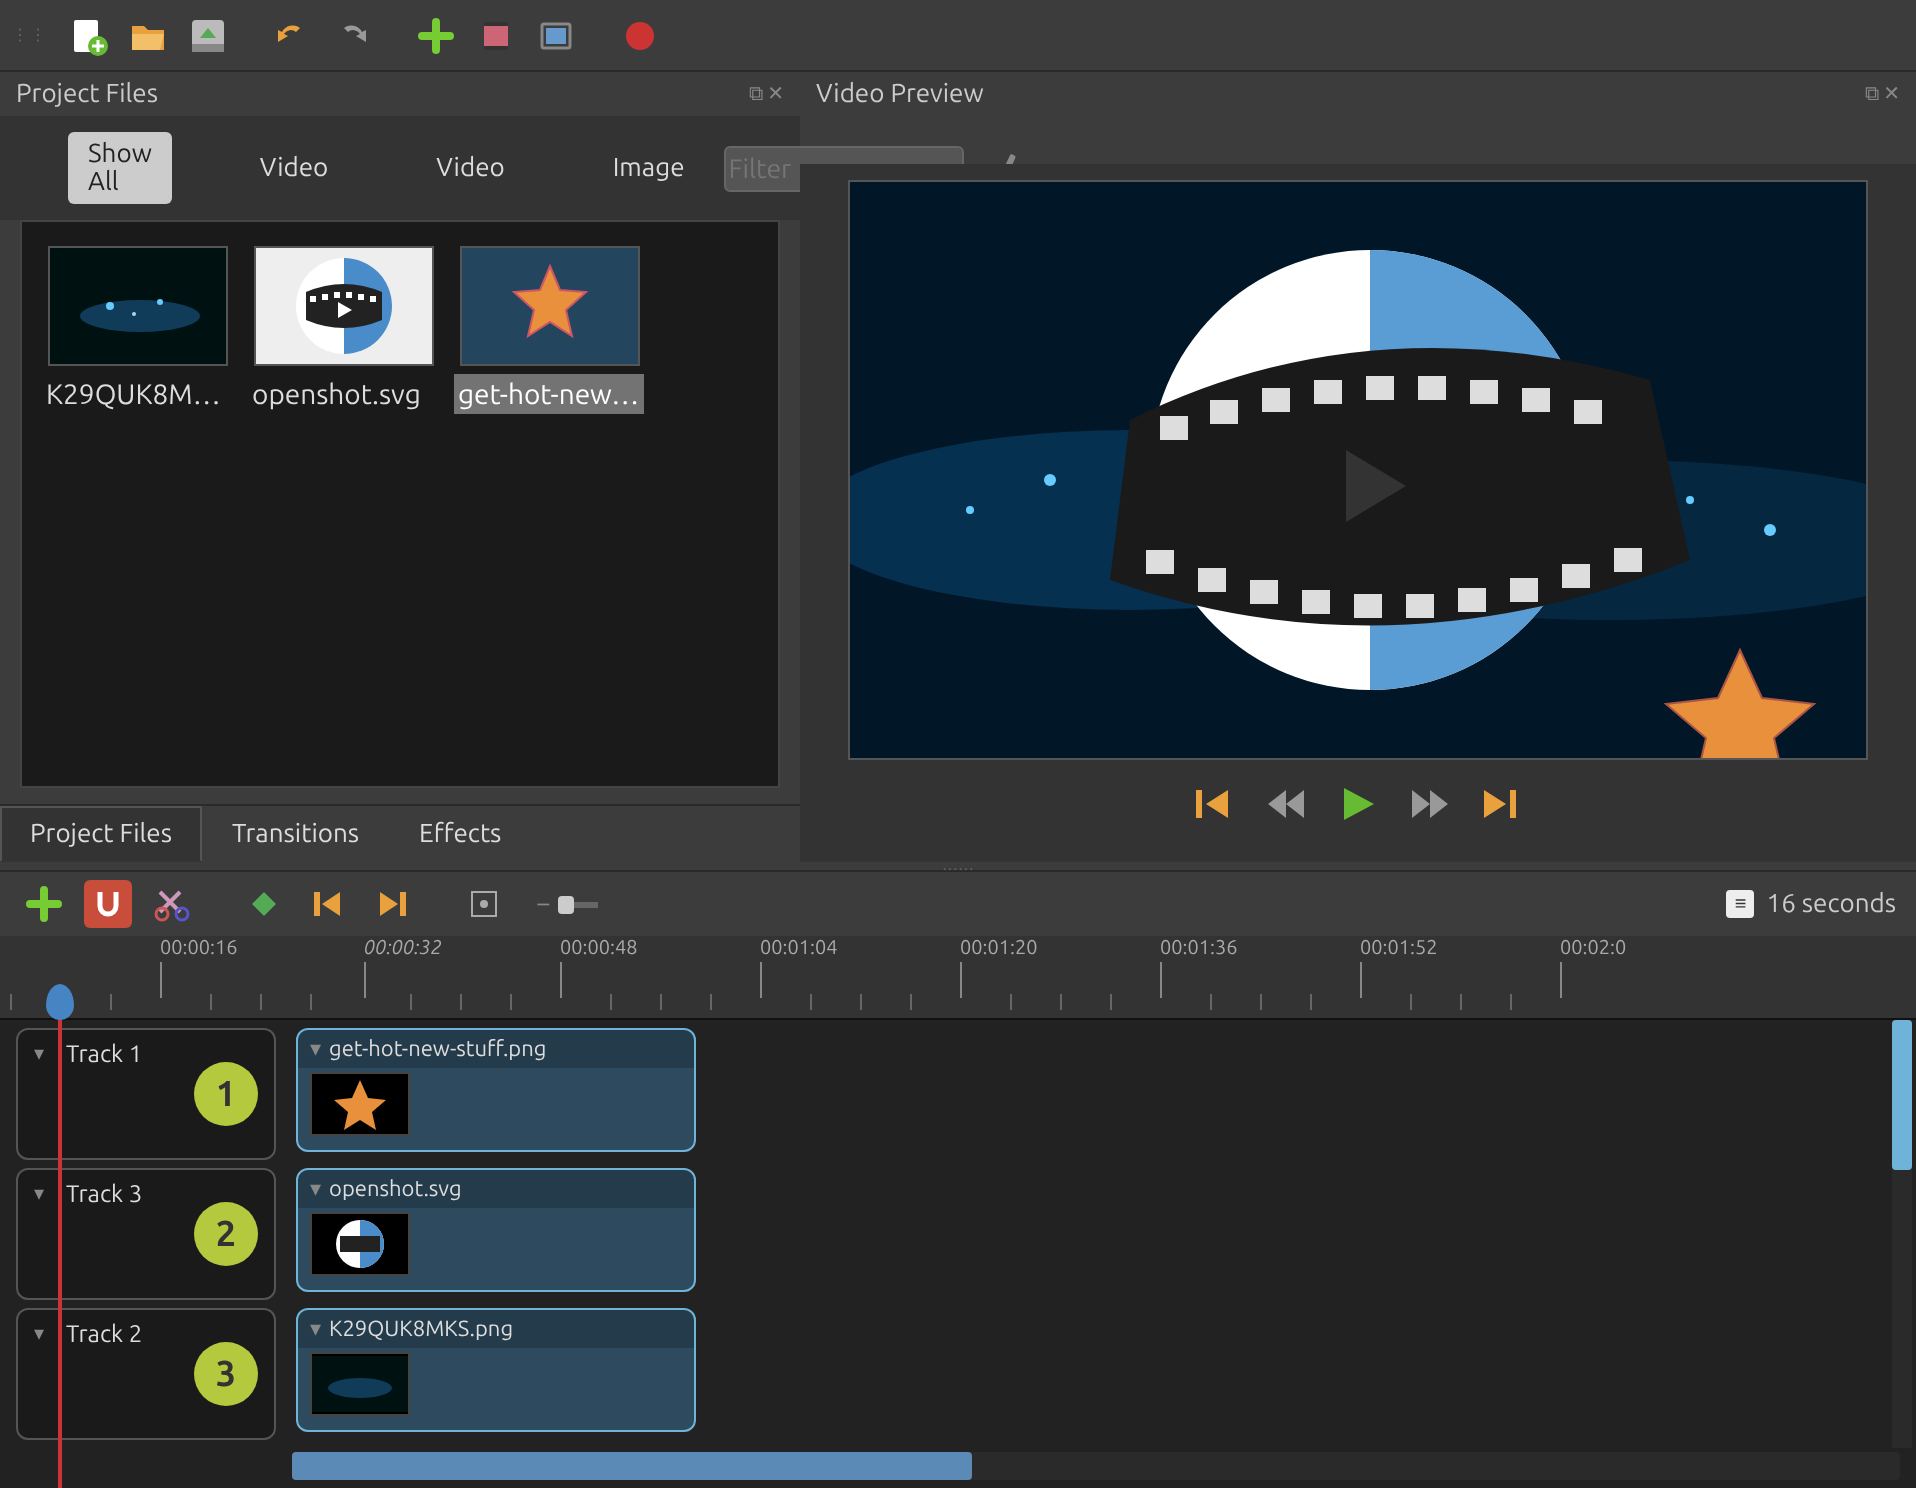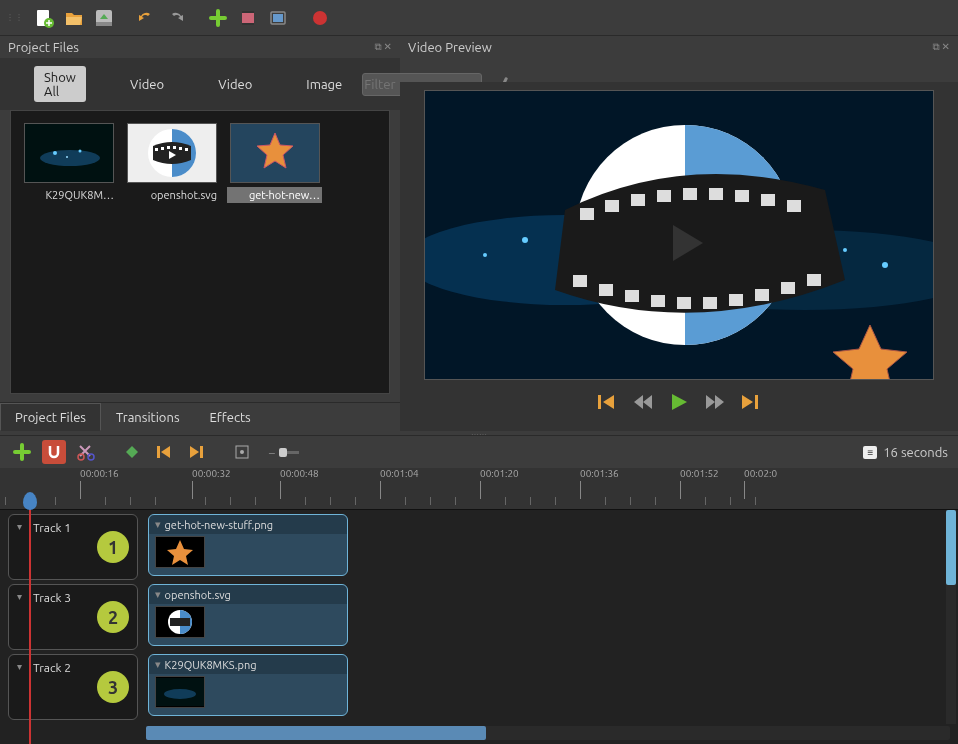--- a/index.html
+++ b/index.html
@@ -26,21 +26,21 @@
 .filter-btn { padding: 4px 10px; color: #ddd; cursor: pointer; border-radius: 3px; margin-left: 24px; }
 .filter-btn.active { background: #ccc; color: #222; }
 .filter-input { background: #555; border: 1px solid #666; padding: 3px 1px; color: #ddd; width: 120px; border-radius: 3px; }
 .clear-btn { margin-left: auto; cursor: pointer; }
 
 
 .thumb-grid { flex: 1; background: #1a1a1a; padding: 10px; margin: 0 10px 8px 10px; border: 1px solid #444; display: flex; gap: 8px; align-content: flex-start; flex-wrap: wrap; overflow: auto; }
 .thumb-item { width: 95px; display: flex; flex-direction: column; align-items: center; gap: 4px; cursor: pointer; padding: 2px; }
 .thumb-item.selected .thumb-label { background: #737373; color: #fff; }
 .thumb-img { width: 90px; height: 60px; background: #000; border: 1px solid #555; display: flex; align-items: center; justify-content: center; overflow: hidden; }
-.thumb-label { font-size: 11px; text-align: right; white-space: nowrap; overflow: hidden; text-overflow: ellipsis; width: 95px; padding: 2px; }
+.thumb-label { font-size: 14px; text-align: left; white-space: nowrap; overflow: hidden; text-overflow: ellipsis; width: 95px; padding: 2px; }
 
 
 .tabs { display: flex; background: #3c3c3c; border-top: 1px solid #2a2a2a; }
 .tab { padding: 6px 14px; cursor: pointer; border: 1px solid transparent; }
 .tab.active { background: #333; border: 1px solid #555; border-bottom-color: #333; }
 
 
 .preview-area { flex: 1; background: #333; padding: 8px 12px; display: flex; flex-direction: column; align-items: center; justify-content: flex-start; }
 .preview-canvas { width: 510px; height: 290px; background: #000; border: 1px solid #555; position: relative; overflow: hidden; display:flex; align-items:center; justify-content:center; }
 .transport { display: flex; gap: 14px; align-items: center; justify-content: center; padding: 12px 0 6px 0; }
@@ -363,21 +363,21 @@
 
 <div class="timeline">
   <div class="ruler-row">
     <div class="ruler" id="ruler">
       <div class="playhead" style="left:30px"></div>
       <div class="playhead-line" style="left:30px"></div>
     <div class="tick" style="left: 80px;"><span>00:00:16</span><div class="tick-line"></div></div>
         <div class="minor-tick" style="left: 5px;"></div>
         <div class="minor-tick" style="left: 30px;"></div>
         <div class="minor-tick" style="left: 55px;"></div>
-        <div class="tick" style="left: 192px;"><span>00:00:32</span><div class="tick-line"></div></div>
+        <div class="tick" style="left: 182px; font-style: italic;"><span>00:00:32</span><div class="tick-line"></div></div>
         <div class="minor-tick" style="left: 105px;"></div>
         <div class="minor-tick" style="left: 130px;"></div>
         <div class="minor-tick" style="left: 155px;"></div>
         <div class="tick" style="left: 280px;"><span>00:00:48</span><div class="tick-line"></div></div>
         <div class="minor-tick" style="left: 205px;"></div>
         <div class="minor-tick" style="left: 230px;"></div>
         <div class="minor-tick" style="left: 255px;"></div>
         <div class="tick" style="left: 380px;"><span>00:01:04</span><div class="tick-line"></div></div>
         <div class="minor-tick" style="left: 305px;"></div>
         <div class="minor-tick" style="left: 330px;"></div>
@@ -387,21 +387,21 @@
         <div class="minor-tick" style="left: 430px;"></div>
         <div class="minor-tick" style="left: 455px;"></div>
         <div class="tick" style="left: 580px;"><span>00:01:36</span><div class="tick-line"></div></div>
         <div class="minor-tick" style="left: 505px;"></div>
         <div class="minor-tick" style="left: 530px;"></div>
         <div class="minor-tick" style="left: 555px;"></div>
         <div class="tick" style="left: 680px;"><span>00:01:52</span><div class="tick-line"></div></div>
         <div class="minor-tick" style="left: 605px;"></div>
         <div class="minor-tick" style="left: 630px;"></div>
         <div class="minor-tick" style="left: 655px;"></div>
-        <div class="tick" style="left: 744px;"><span>00:02:0</span><div class="tick-line"></div></div>
+        <div class="tick" style="left: 780px;"><span>00:02:0</span><div class="tick-line"></div></div>
         <div class="minor-tick" style="left: 705px;"></div>
         <div class="minor-tick" style="left: 730px;"></div>
         <div class="minor-tick" style="left: 755px;"></div>
       </div>
   </div>
   <div class="tracks" id="tracks">
     <div class="vscroll">
         <div class="vscroll-thumb"></div>
       </div>
   <div class="track">

